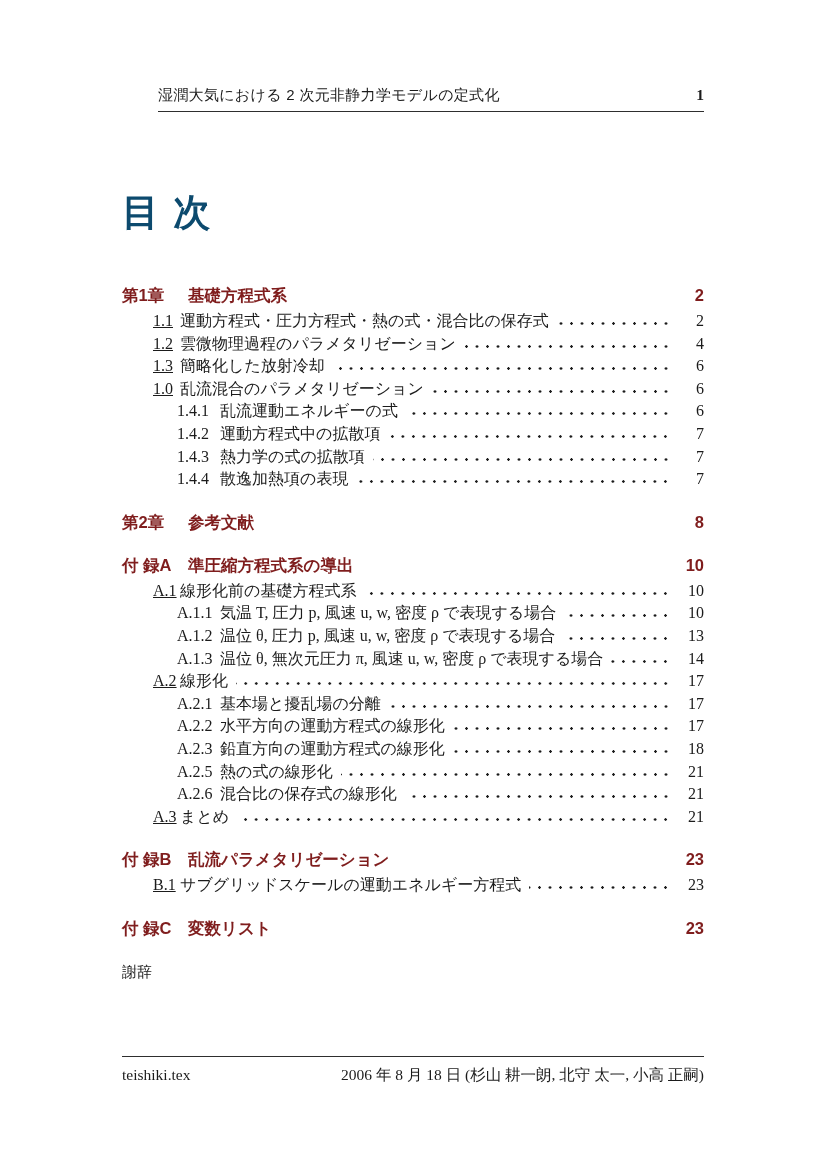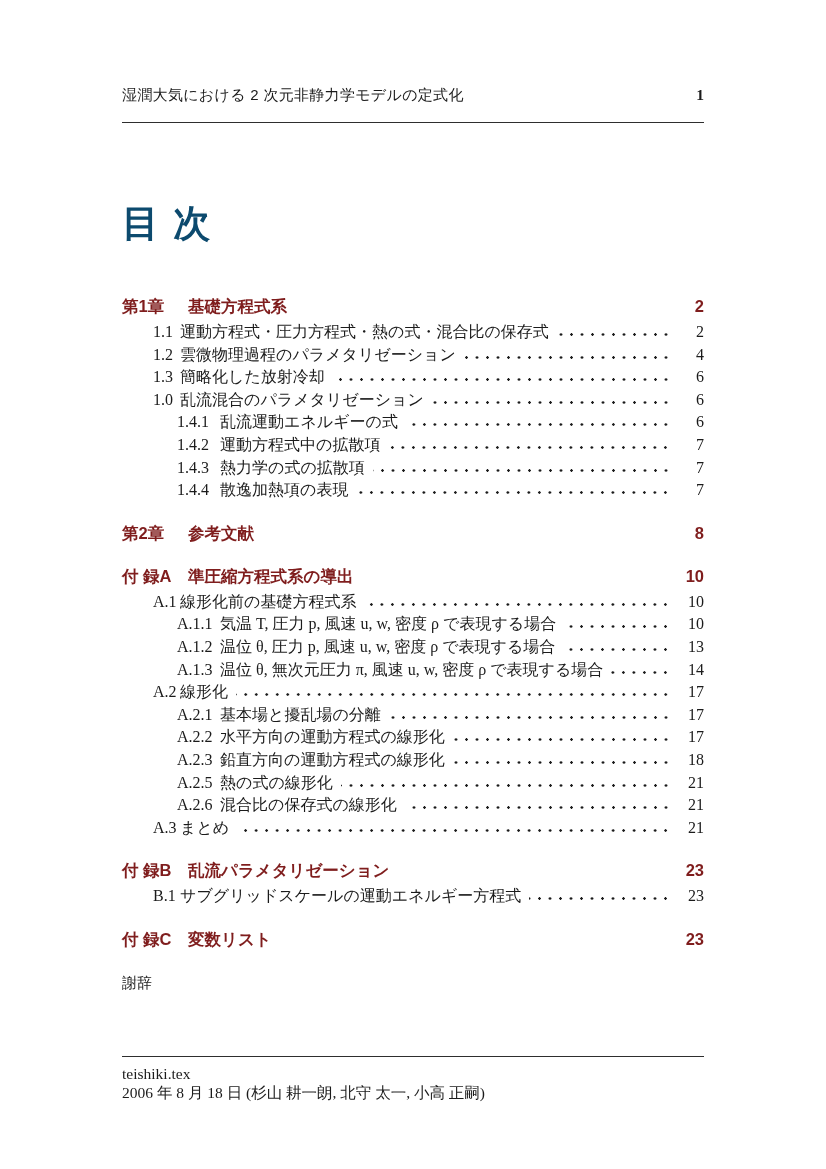--- a/index.html
+++ b/index.html
@@ -21,21 +21,22 @@
     top: 0;
     width: 582px;
   }
   
   .running-header {
     margin-top: 86px;
     display: flex;
     justify-content: space-between;
     align-items: baseline;
     border-bottom: 1.4px solid #2e2e2e;
-    padding-bottom: 17px;
+    padding-bottom: 6px;
+    margin-left: 36px;
   }
   .running-header .hdr-title {
     font-family: "Liberation Sans", "DejaVu Sans", sans-serif;
     font-size: 15px;
     letter-spacing: 0.3px;
   }
   .running-header .hdr-page {
     font-size: 15.5px;
     font-weight: bold;
   }
@@ -98,20 +99,21 @@
   .toc-row.level-chapter .num {
     min-width: 58px;
     margin-right: 8px;
   }
   
   .toc-row.level-section {
     padding-left: 31px;
   }
   .toc-row.level-section .num {
     min-width: 27px;
+    text-decoration: underline;
   }
   .toc-row.level-subsection {
     padding-left: 55px;
     justify-content: space-between;
   }
   .toc-row.level-subsection .num {
     min-width: 43px;
   }
   
   .toc-row.level-unnumbered {
@@ -123,21 +125,20 @@
     position: absolute;
     left: 122px;
     top: 1056px;
     width: 582px;
     border-top: 1.4px solid #2e2e2e;
     padding-top: 8px;
     display: flex;
     justify-content: space-between;
     align-items: baseline;
     font-size: 15.5px;
-    flex-direction: column;
   }
 </style>
 </head>
 <body>
 
 <div class="page-content">
 
   <div class="running-header">
     <span class="hdr-title">湿潤大気における 2 次元非静力学モデルの定式化</span>
     <span class="hdr-page">1</span>

